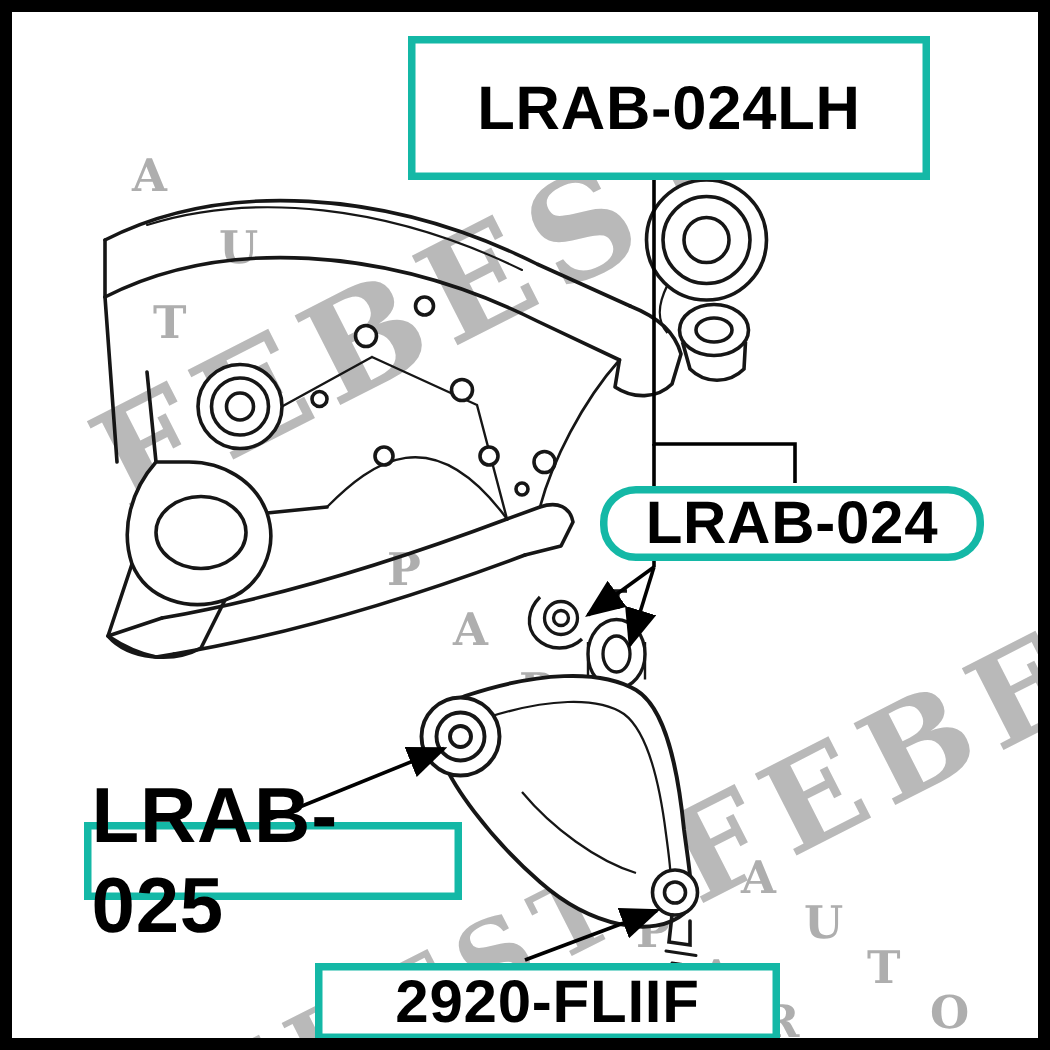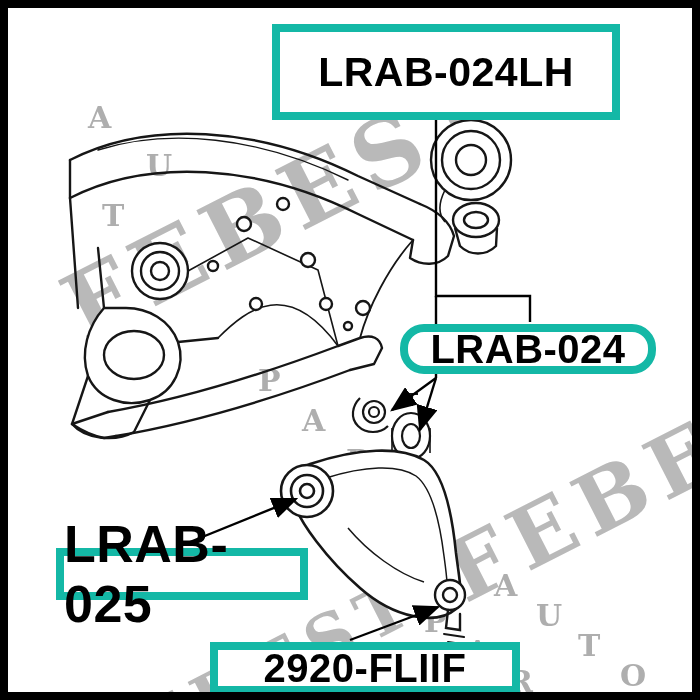--- a/index.html
+++ b/index.html
@@ -17,21 +17,21 @@
   }
   .wm-letter{
     position:absolute;font-weight:bold;font-size:30px;
     color:#9b9b9b;opacity:.8;pointer-events:none;
     font-family:"DejaVu Serif",serif;
   }
   
   svg{position:absolute;left:0;top:0;}
   
   .callout{
-    position:absolute;background:#fff;border:8px solid #14b8a6;
+    position:absolute;background:#fff;border:5px solid #14b8a6;
     display:flex;align-items:center;justify-content:center;
     font-weight:bold;color:#000;box-sizing:border-box;
     letter-spacing:0.5px;
   }
   #box-top{left:264px;top:16px;width:348px;height:96px;flex-direction:column;font-size:41px;line-height:45px;}
   #box-right{left:392px;top:316px;width:256px;height:50px;font-size:40px;border-radius:24px;}
   #box-left{left:48px;top:540px;width:252px;height:52px;font-size:52px;}
   #box-bottom{left:202px;top:634px;width:310px;height:52px;font-size:40px;justify-content:center;}
 </style>
 </head>

